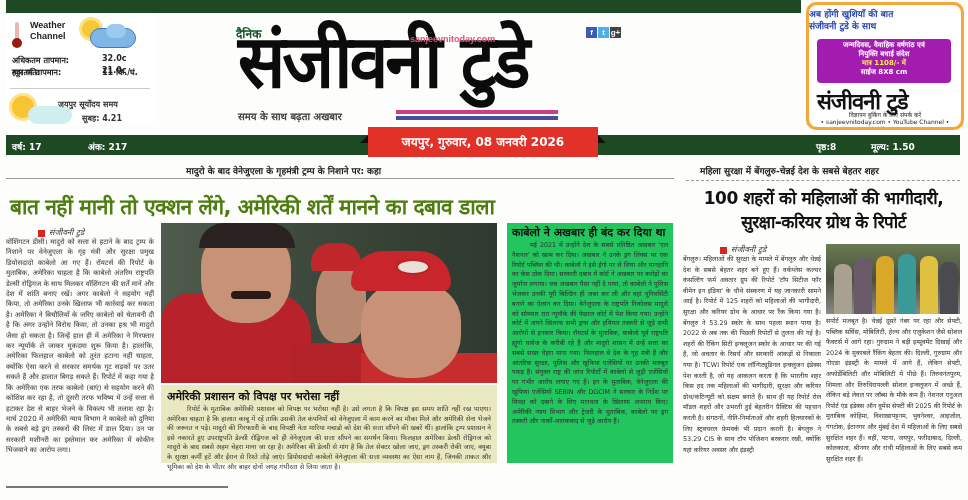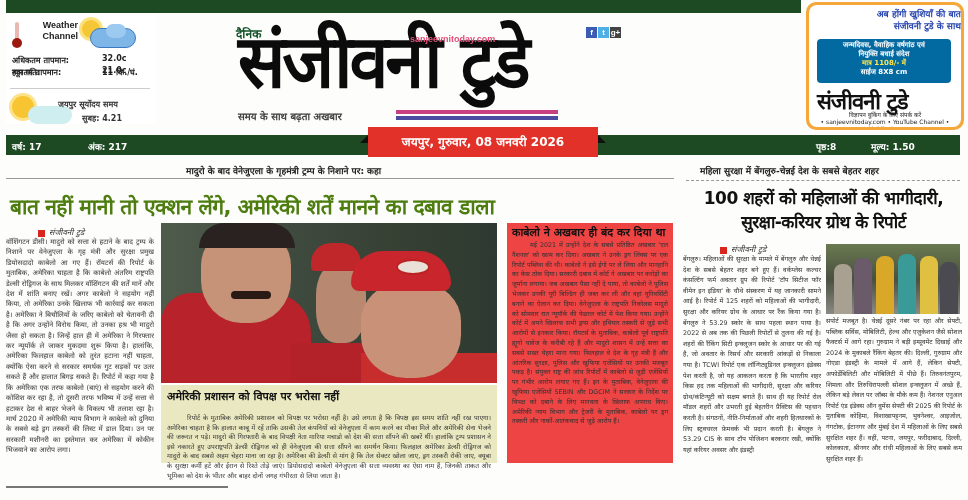--- a/index.html
+++ b/index.html
@@ -3,21 +3,21 @@
 <meta charset="utf-8">
 <style>
 *{box-sizing:border-box;margin:0;padding:0}
 html,body{width:968px;height:500px;overflow:hidden;background:#fdfdfb}
 body{font-family:"DejaVu Sans",sans-serif;color:#222;position:relative}
 .topbar{position:absolute;left:6px;top:0;width:795px;height:13px;background:#1d4a22}
 .weather{position:absolute;left:6px;top:14px;width:150px;height:110px;background:#fff}
 .wx-thermo{position:absolute;left:6px;top:8px;width:10px;height:26px}
 .wx-thermo .tube{position:absolute;left:3px;top:0;width:4px;height:20px;background:#e9b8b0;border-radius:2px}
 .wx-thermo .bulb{position:absolute;left:0;top:16px;width:10px;height:10px;border-radius:50%;background:#9a1a10}
-.wx-title{position:absolute;left:24px;top:6px;font:bold 9px "Liberation Sans",sans-serif;line-height:11px;text-align:right;width:48px;color:#222}
+.wx-title{position:absolute;left:24px;top:6px;font:bold 9px "Liberation Sans",sans-serif;line-height:11px;text-align:left;width:48px;color:#222}
 .wx-sun{position:absolute;left:76px;top:6px;width:18px;height:18px;border-radius:50%;background:#f5c636;box-shadow:0 0 0 3px #fbe27e}
 .wx-cloud{position:absolute;left:84px;top:14px;width:46px;height:20px;background:#7fb6e8;border-radius:12px;border:1px solid #3b7ac0}
 .wx-cloud2{position:absolute;left:100px;top:10px;width:20px;height:14px;background:#9cc9f0;border-radius:10px}
 .wx-row{position:absolute;left:6px;font:bold 8px "DejaVu Sans",sans-serif;color:#222;white-space:nowrap}
 .wx-row .v{position:absolute;left:90px}
 .wx-sep{position:absolute;left:4px;top:74px;width:140px;height:1px;background:#ccc}
 .sun2{position:absolute;left:6px;top:82px;width:22px;height:22px;border-radius:50%;background:#f7c531;box-shadow:0 0 0 3px #fde28a}
 .cloud3{position:absolute;left:22px;top:92px;width:44px;height:18px;background:#cfeef0;border-radius:10px}
 .sunrise-lbl{position:absolute;left:52px;top:84px;font:bold 8px "DejaVu Sans",sans-serif;color:#333}
 .sunrise-val{position:absolute;left:76px;top:98px;font:bold 8px "DejaVu Sans",sans-serif;color:#333}
@@ -25,22 +25,22 @@
 .dainik{position:absolute;left:4px;top:12px;color:#14532d;font:bold 12px "DejaVu Sans",sans-serif}
 .logo{position:absolute;left:6px;top:6px;font:900 70px "DejaVu Sans",sans-serif;letter-spacing:-3px;color:#0b0b0b;line-height:86px;white-space:nowrap;transform:scaleY(1.05)}
 .site{position:absolute;left:178px;top:21px;color:#e0507a;font:bold 9px "Liberation Sans",sans-serif}
 .social{position:absolute;left:354px;top:14px;display:flex;gap:1px}
 .social span{width:11px;height:11px;display:block;font:bold 8px "Liberation Sans",sans-serif;color:#fff;text-align:center;line-height:11px}
 .tagline{position:absolute;left:6px;top:96px;font:bold 10px "DejaVu Sans",sans-serif;color:#444}
 .tag-line1{position:absolute;left:164px;top:97px;width:162px;height:4px;background:#c8407f}
 .tag-line2{position:absolute;left:164px;top:103px;width:162px;height:4px;background:#4b4ba0}
 .ad{position:absolute;left:806px;top:2px;width:158px;height:128px;background:#f6a73a;border-radius:10px;padding:3px}
 .ad-inner{width:100%;height:100%;background:#fff;border-radius:8px;position:relative;overflow:hidden}
-.ad-h{position:absolute;left:0;width:100%;text-align:right;color:#2a48b0;font:bold 9px "DejaVu Sans",sans-serif;line-height:10px}
-.ad-red{position:absolute;left:8px;top:34px;width:134px;height:44px;background:#0369a1;border-radius:4px;color:#fff;text-align:center;font:bold 7px "DejaVu Sans",sans-serif;line-height:9px;padding-top:2px}
+.ad-h{position:absolute;left:0;width:100%;text-align:left;color:#2a48b0;font:bold 9px "DejaVu Sans",sans-serif;line-height:10px}
+.ad-red{position:absolute;left:8px;top:34px;width:134px;height:44px;background:#a21caf;border-radius:4px;color:#fff;text-align:center;font:bold 7px "DejaVu Sans",sans-serif;line-height:9px;padding-top:2px}
 .ad-red .y{color:#ffe94d}
 .ad-logo{position:absolute;left:8px;top:80px;font:900 22px "DejaVu Sans",sans-serif;color:#111;letter-spacing:-1px}
 .ad-small{position:absolute;left:4px;width:144px;text-align:center;font:6px "DejaVu Sans",sans-serif;color:#222}
 .band{position:absolute;left:6px;top:135px;width:954px;height:20px;background:#1d4a22;color:#fff;font:bold 9px "DejaVu Sans",sans-serif}
 .band span{position:absolute;top:5px}
 .dateflag{position:absolute;left:368px;top:127px;width:230px;height:30px;background:#e23128;color:#fff;text-align:center;font:bold 12px "DejaVu Sans",sans-serif;line-height:30px}
 .dateflag:before{content:"";position:absolute;left:-8px;top:8px;border-right:8px solid #111;border-top:8px solid transparent}
 .dateflag:after{content:"";position:absolute;right:-8px;top:8px;border-left:8px solid #111;border-top:8px solid transparent}
 .kicker{position:absolute;top:164px;font:bold 9px "DejaVu Sans",sans-serif;color:#222}
 .rule{position:absolute;height:1px;background:#999}
@@ -55,23 +55,23 @@
 .p1hair{position:absolute;left:38px;top:0;width:96px;height:25px;background:#2a2220;border-radius:40px 40px 0 0}
 .p1must{position:absolute;left:70px;top:68px;width:40px;height:8px;background:#2a1a16;border-radius:4px}
 .p2beret{position:absolute;left:150px;top:20px;width:50px;height:28px;background:#c0272b;border-radius:20px 20px 4px 4px}
 .p2face{position:absolute;left:155px;top:40px;width:50px;height:80px;background:#b98870;border-radius:40%}
 .p2body{position:absolute;left:130px;top:120px;width:100px;height:45px;background:#b22228}
 .p3beret{position:absolute;left:190px;top:28px;width:100px;height:40px;background:#c8262c;border-radius:40px 40px 10px 10px}
 .p3badge{position:absolute;left:235px;top:36px;width:34px;height:16px;background:#e9e0d8;border-radius:50%;border:2px solid #b22}
 .p3face{position:absolute;left:200px;top:60px;width:100px;height:95px;background:#c99278;border-radius:40% 40% 45% 45%}
 .p3body{position:absolute;left:200px;top:130px;width:136px;height:35px;background:#c62d2c}
 .box1{position:absolute;left:161px;top:385px;width:336px;height:78px;background:#e9e8c0;padding:3px 6px}
-.box1 h3{font:900 11px "DejaVu Sans",sans-serif;color:#111;margin-bottom:11px}
+.box1 h3{font:900 11px "DejaVu Sans",sans-serif;color:#111;margin-bottom:2px}
 .box1 p{font:6.6px/9.6px "DejaVu Sans",sans-serif;color:#333;text-align:justify;text-indent:20px}
-.box2{position:absolute;left:507px;top:223px;width:166px;height:240px;background:#ef4444;padding:3px 5px}
+.box2{position:absolute;left:507px;top:223px;width:166px;height:240px;background:#22c55e;padding:3px 5px}
 .box2 h3{font:900 11px/13px "DejaVu Sans",sans-serif;color:#111;margin-bottom:2px}
 .box2 p{font:6.4px/9.8px "DejaVu Sans",sans-serif;color:#333;text-align:justify;text-indent:18px}
 .rhead{position:absolute;left:686px;top:186px;width:275px;text-align:center;font:900 17px/24px "DejaVu Sans",sans-serif;color:#111;letter-spacing:-.5px}
 .photo2{position:absolute;left:826px;top:244px;width:134px;height:70px;background:linear-gradient(180deg,#6a7a50 0%,#4a5040 50%,#8a8a84 100%);overflow:hidden}
 .w{position:absolute;bottom:0;width:18px;border-radius:8px 8px 0 0}
 .bottomrule{position:absolute;left:6px;top:486px;width:222px;height:2px;background:#777}
 </style>
 </head>
 <body>
 

